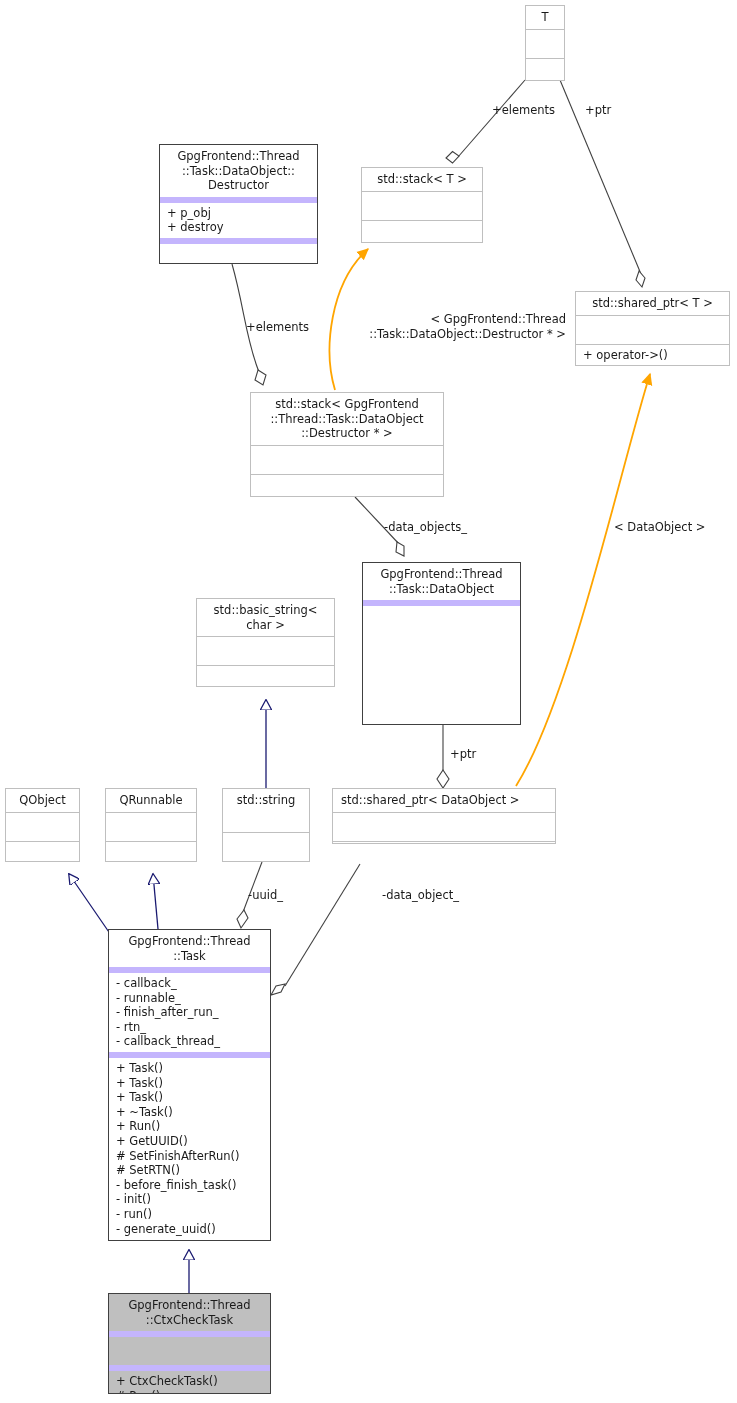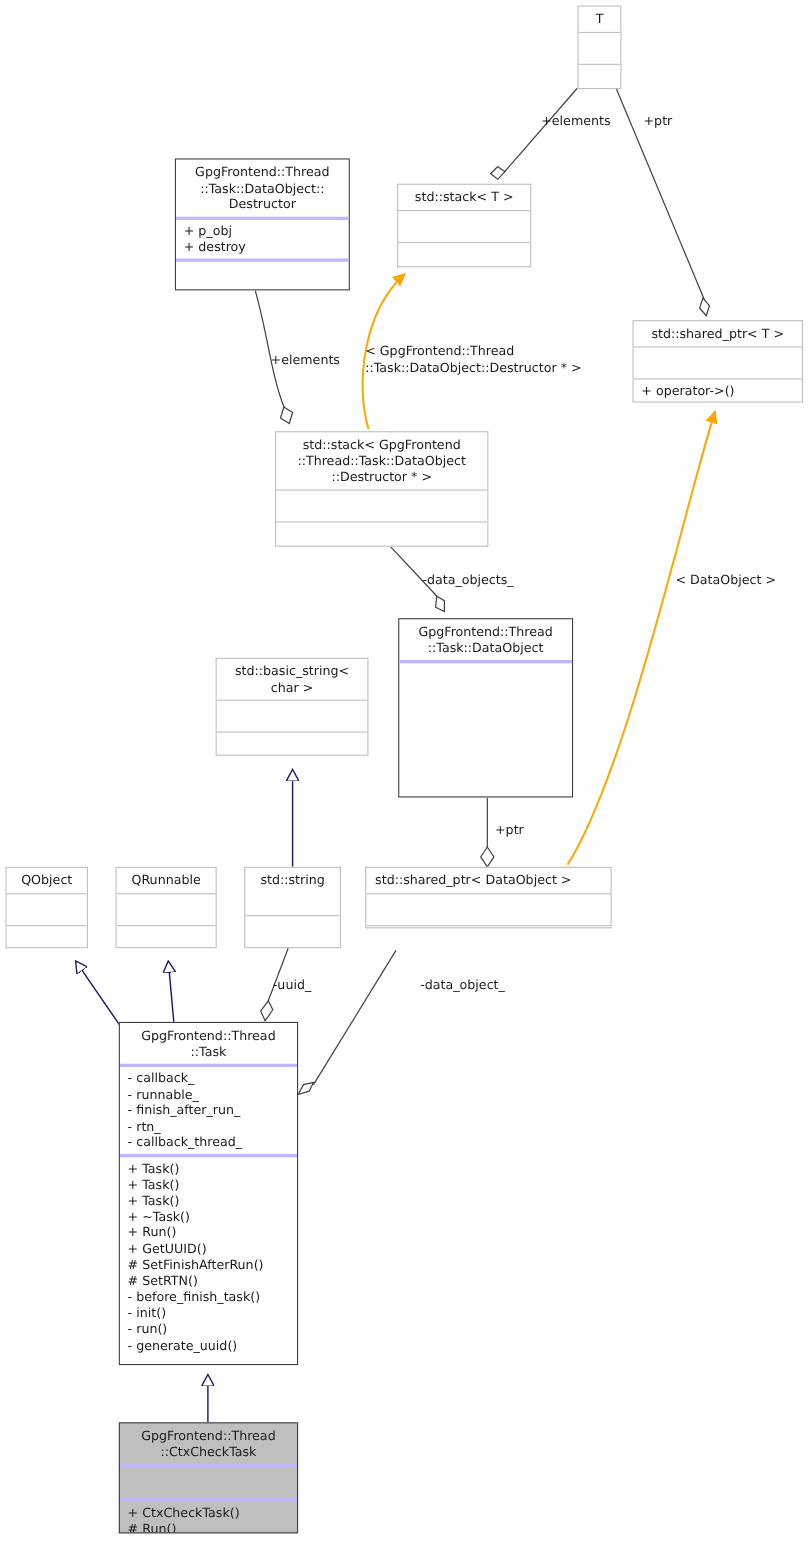--- a/index.html
+++ b/index.html
@@ -46,41 +46,41 @@
     line-height: 14.5px;
     color: #1a1a1a;
     padding: 4px 5px 4px 5px;
     white-space: pre-line;
   }
   .box-title.left {
     text-align: left;
     padding-left: 8px;
   }
   .sep-light { border-top: 1px solid #bfbfbf; }
-  .sep-dark  { border-top: 3px solid #c4b5fd; }
+  .sep-dark  { border-top: 6px solid #c4b5fd; }
   .box-section {
     font-size: 11.5px;
     line-height: 14.6px;
     color: #1a1a1a;
     padding: 3px 5px 3px 7px;
     text-align: left;
     white-space: pre-line;
     flex: 0 0 auto;
   }
   .box-section.empty {
     min-height: 22px;
   }
   .box-section.grow { flex: 1 1 auto; }
   .edge-label {
     position: absolute;
     font-size: 11.5px;
     line-height: 14.5px;
     color: #1a1a1a;
     white-space: pre-line;
-    text-align: left;
+    text-align: right;
   }
   .edge-label.la { text-align: left; }
 </style>
 </head>
 <body>
 
 <div id="canvas">
 
   <svg id="edge-layer" viewBox="0 0 737 1403" width="737" height="1403">
     <defs>

